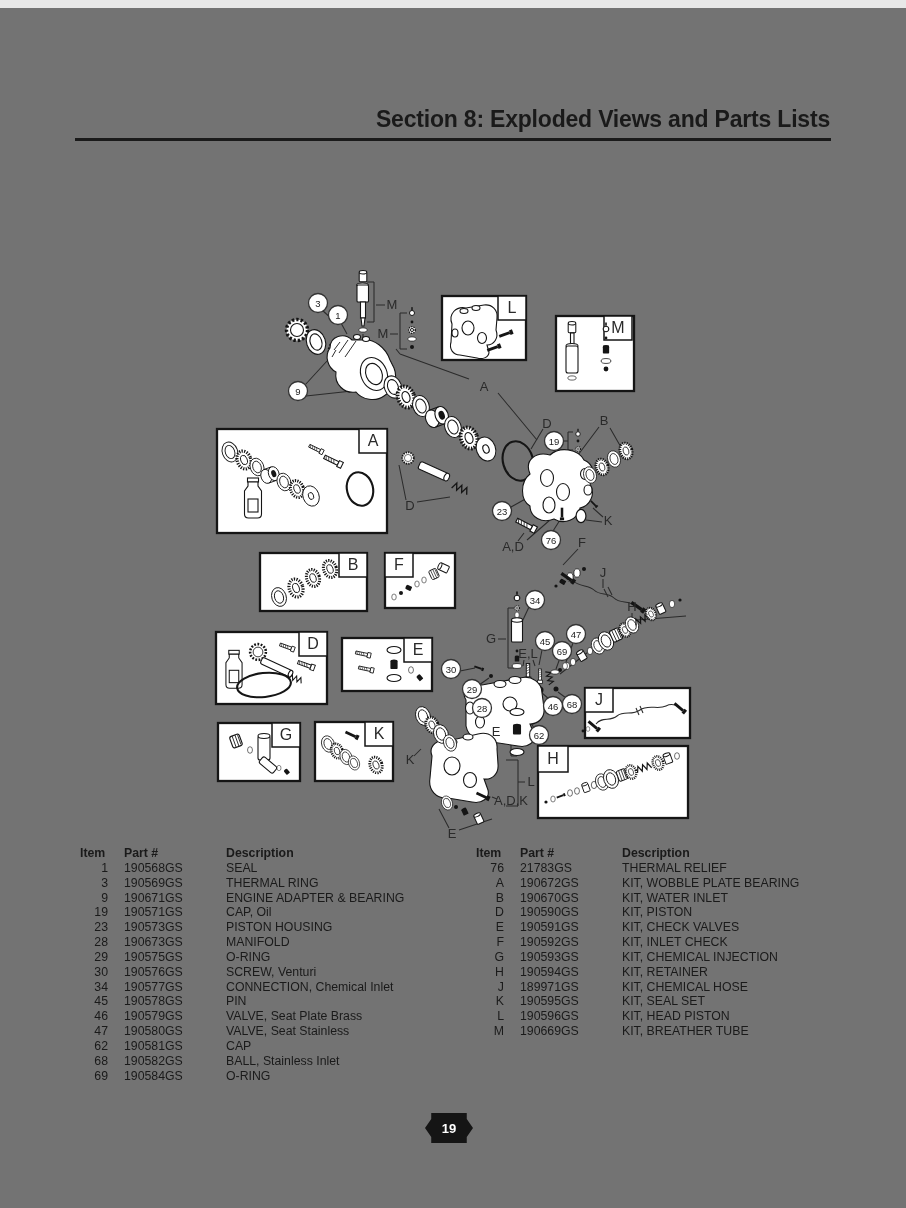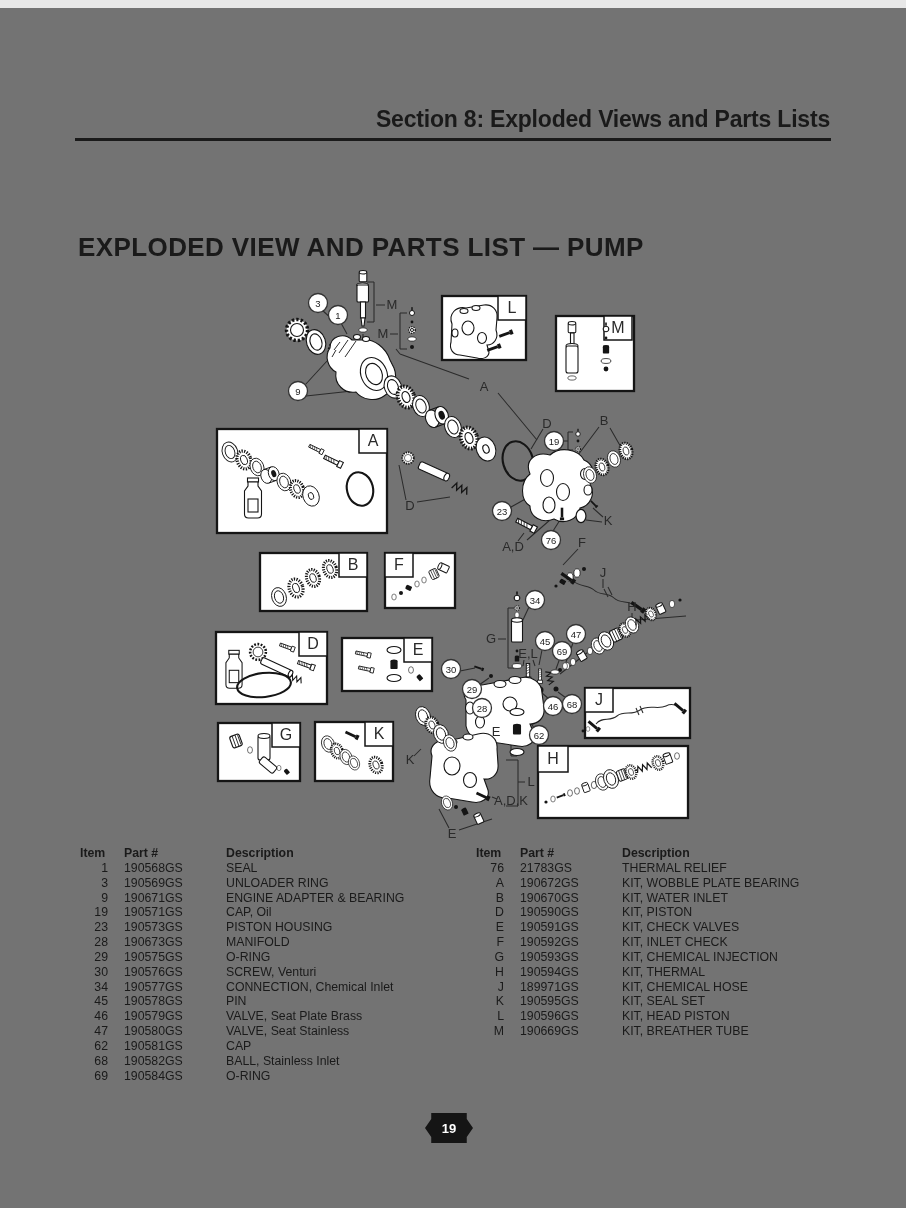--- a/index.html
+++ b/index.html
@@ -38,21 +38,20 @@
       color:#fff;display:flex;align-items:center;justify-content:center;font-size:13px;font-weight:700;
       clip-path:polygon(0 50%,13% 20%,13% 0,87% 0,87% 20%,100% 50%,87% 80%,87% 100%,13% 100%,13% 80%);}
 </style>
 </head>
 <body>
 
 <div class="page">
 
   <div class="section-header">Section 8: Exploded Views and Parts Lists</div>
   <div class="header-rule"></div>
-  <div class="doc-title">EXPLODED VIEW AND PARTS LIST — PUMP</div>
 
   <svg class="diagram" viewBox="0 0 906 1208" xmlns="http://www.w3.org/2000/svg">
     <defs>
       <g id="g-ring">
           <ellipse rx="9" ry="12" class="w"></ellipse>
           <ellipse rx="5.5" ry="8" class="w"></ellipse>
         </g>
       <g id="g-bear">
           <ellipse rx="8.5" ry="11.5" fill="#fff" stroke="#151515" stroke-width="4" stroke-dasharray="1.6 1.6"></ellipse>
           <ellipse rx="4" ry="6" class="w"></ellipse>
@@ -623,21 +622,21 @@
     </div>
     <div id="rows-left">
         <div class="prow">
           <span class="c-item">1</span>
           <span class="c-part">190568GS</span>
           <span class="c-desc">SEAL</span>
         </div>
         <div class="prow">
           <span class="c-item">3</span>
           <span class="c-part">190569GS</span>
-          <span class="c-desc">UNLOADER RING</span>
+          <span class="c-desc">THERMAL RING</span>
         </div>
         <div class="prow">
           <span class="c-item">9</span>
           <span class="c-part">190671GS</span>
           <span class="c-desc">ENGINE ADAPTER &amp; BEARING</span>
         </div>
         <div class="prow">
           <span class="c-item">19</span>
           <span class="c-part">190571GS</span>
           <span class="c-desc">CAP, Oil</span>
@@ -738,21 +737,21 @@
           <span class="c-desc">KIT, INLET CHECK</span>
         </div>
         <div class="prow">
           <span class="c-item">G</span>
           <span class="c-part">190593GS</span>
           <span class="c-desc">KIT, CHEMICAL INJECTION</span>
         </div>
         <div class="prow">
           <span class="c-item">H</span>
           <span class="c-part">190594GS</span>
-          <span class="c-desc">KIT, THERMAL</span>
+          <span class="c-desc">KIT, RETAINER</span>
         </div>
         <div class="prow">
           <span class="c-item">J</span>
           <span class="c-part">189971GS</span>
           <span class="c-desc">KIT, CHEMICAL HOSE</span>
         </div>
         <div class="prow">
           <span class="c-item">K</span>
           <span class="c-part">190595GS</span>
           <span class="c-desc">KIT, SEAL SET</span>

